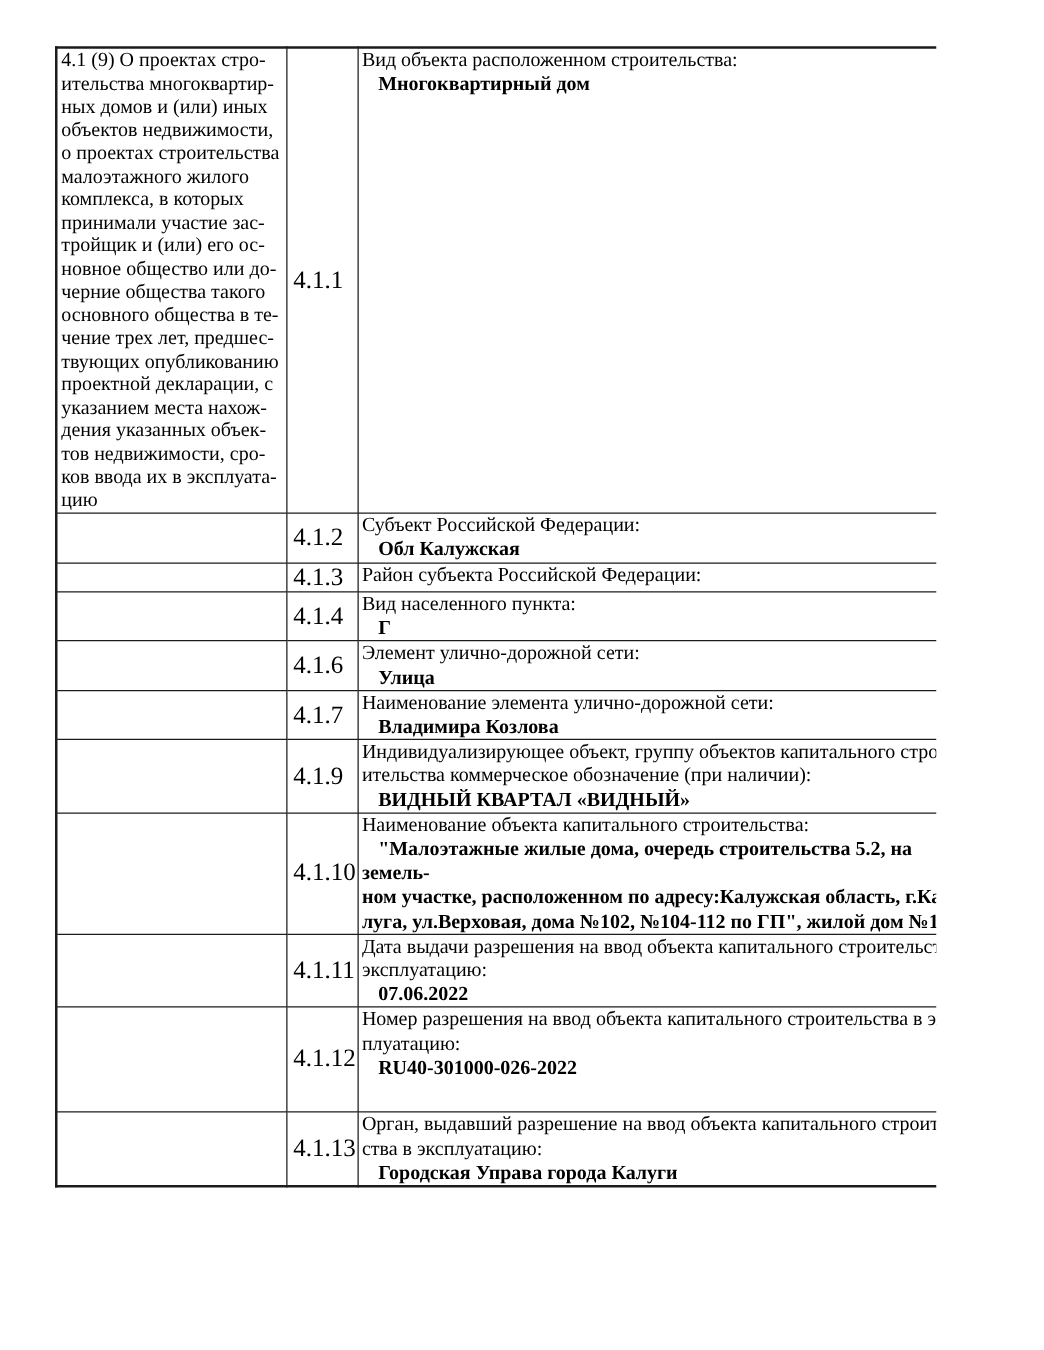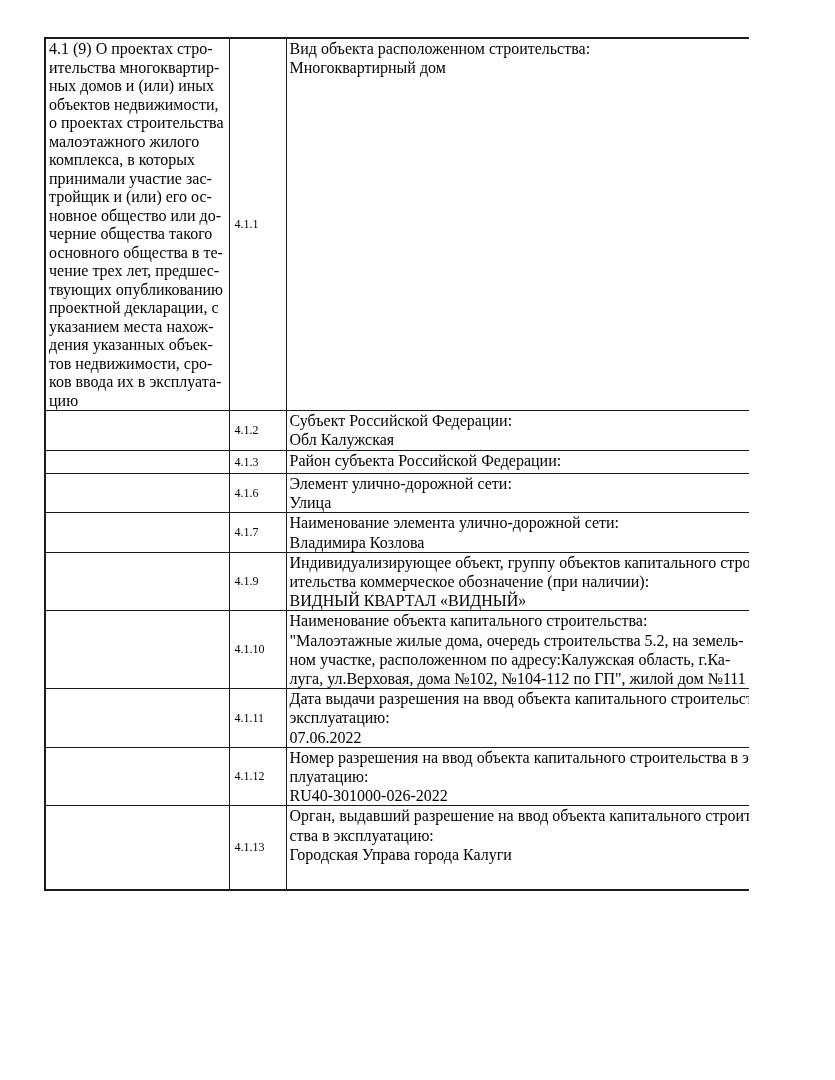--- a/index.html
+++ b/index.html
@@ -51,34 +51,34 @@
   tbody tr:nth-child(13) { height: 57px; }
 
   .desc-cell .desc {
     white-space: pre-line;
     font-size: 16px;
     line-height: 18.5px;
     padding: 1px 2px 0 3px;
   }
   .num-cell {
     vertical-align: middle !important;
-    font-size: 12px;
+    font-size: 20px;
     line-height: 19px;
     padding-left: 5px !important;
   }
   .content-cell {
     font-size: 16px;
     line-height: 19.2px;
     padding: 0 2px 0 3px !important;
   }
   .content-cell .label,
   .content-cell .value {
     white-space: pre-line;
   }
-  .content-cell .value b { font-weight: normal; }
+  .content-cell .value b { font-weight: bold; margin-left: 13px; }
 </style>
 </head>
 <body>
 
 <div class="page">
   <table class="decl-table">
     <colgroup>
       <col class="c-desc">
       <col class="c-num">
       <col class="c-main">
@@ -130,20 +130,30 @@
     <td class="num-cell">4.1.3</td>
     <td class="content-cell">
       <div class="label">Район субъекта Российской Федерации:</div>
 
     </td>
   </tr>
         <tr>
     <td class="desc-cell">
       <div class="desc"></div>
     </td>
+    <td class="num-cell">4.1.4</td>
+    <td class="content-cell">
+      <div class="label">Вид населенного пункта:</div>
+      <div class="value"><span class="prefix"></span><b class="val">Г</b></div>
+    </td>
+  </tr>
+        <tr>
+    <td class="desc-cell">
+      <div class="desc"></div>
+    </td>
     <td class="num-cell">4.1.6</td>
     <td class="content-cell">
       <div class="label">Элемент улично-дорожной сети:</div>
       <div class="value"><span class="prefix"></span><b class="val">Улица</b></div>
     </td>
   </tr>
         <tr>
     <td class="desc-cell">
       <div class="desc"></div>
     </td>

